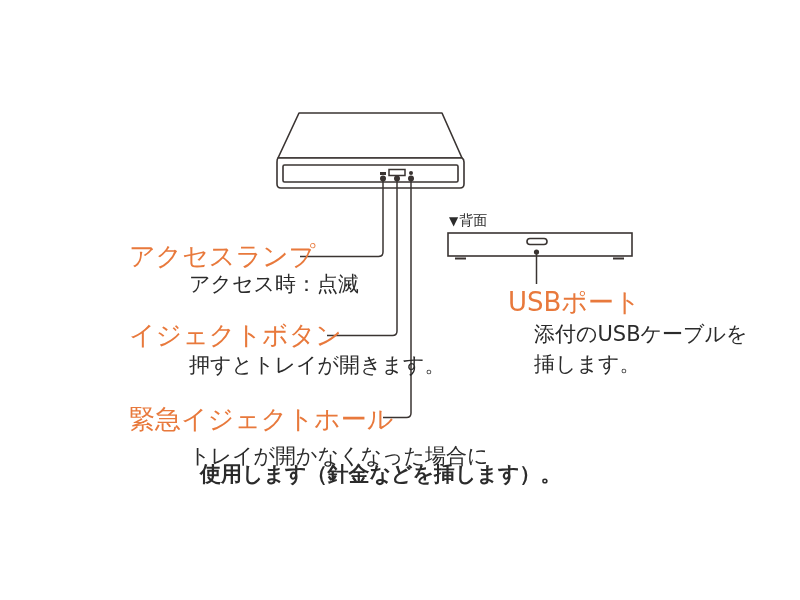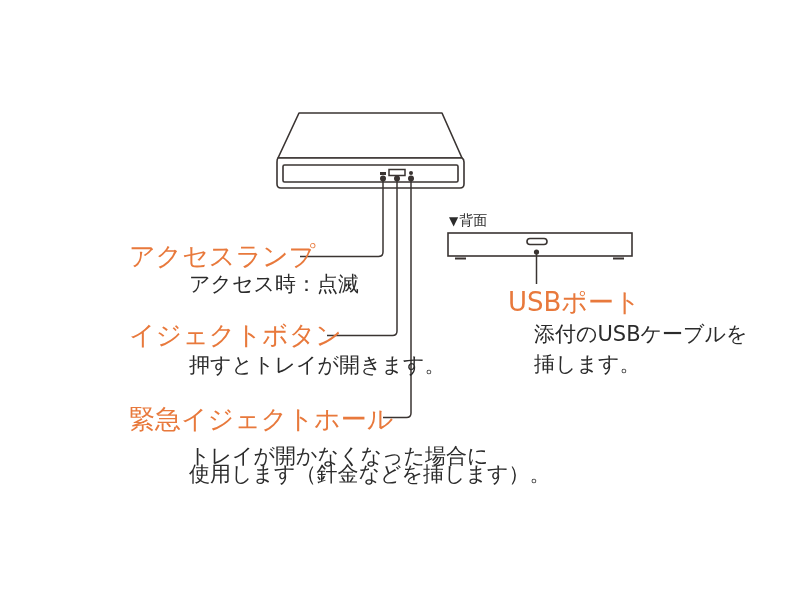--- a/index.html
+++ b/index.html
@@ -98,21 +98,21 @@
 </svg>
 
 <div class="heading" style="left:129px; top:243px;">アクセスランプ</div>
 <div class="desc" style="left:149px; top:272px;">アクセス時：点滅</div>
 
 <div class="heading" style="left:129px; top:322px;">イジェクトボタン</div>
 <div class="desc" style="left:149px; top:353px;text-align:center;">押すとトレイが開きます。</div>
 
 <div class="heading" style="left:129px; top:406px;">緊急イジェクトホール</div>
 <div class="desc" style="left:149px; top:444px;">トレイが開かなくなった場合に</div>
-<div class="desc" style="left:149px; top:462px;">使用します（針金などを挿します）。</div>
+<div class="desc" style="left:160px; top:462px;font-weight:bold;">使用します（針金などを挿します）。</div>
 
 <div class="rear-label" style="left:449px; top:213px;">
   <span class="tri">▼</span><span>背面</span>
 </div>
 
 <div class="heading" style="left:474px; top:289px;margin-left:34px;">USBポート</div>
 <div class="desc" style="left:494px; top:322px;">添付のUSBケーブルを</div>
 <div class="desc" style="left:494px; top:352px;">挿します。</div>
 
 </body></html>

